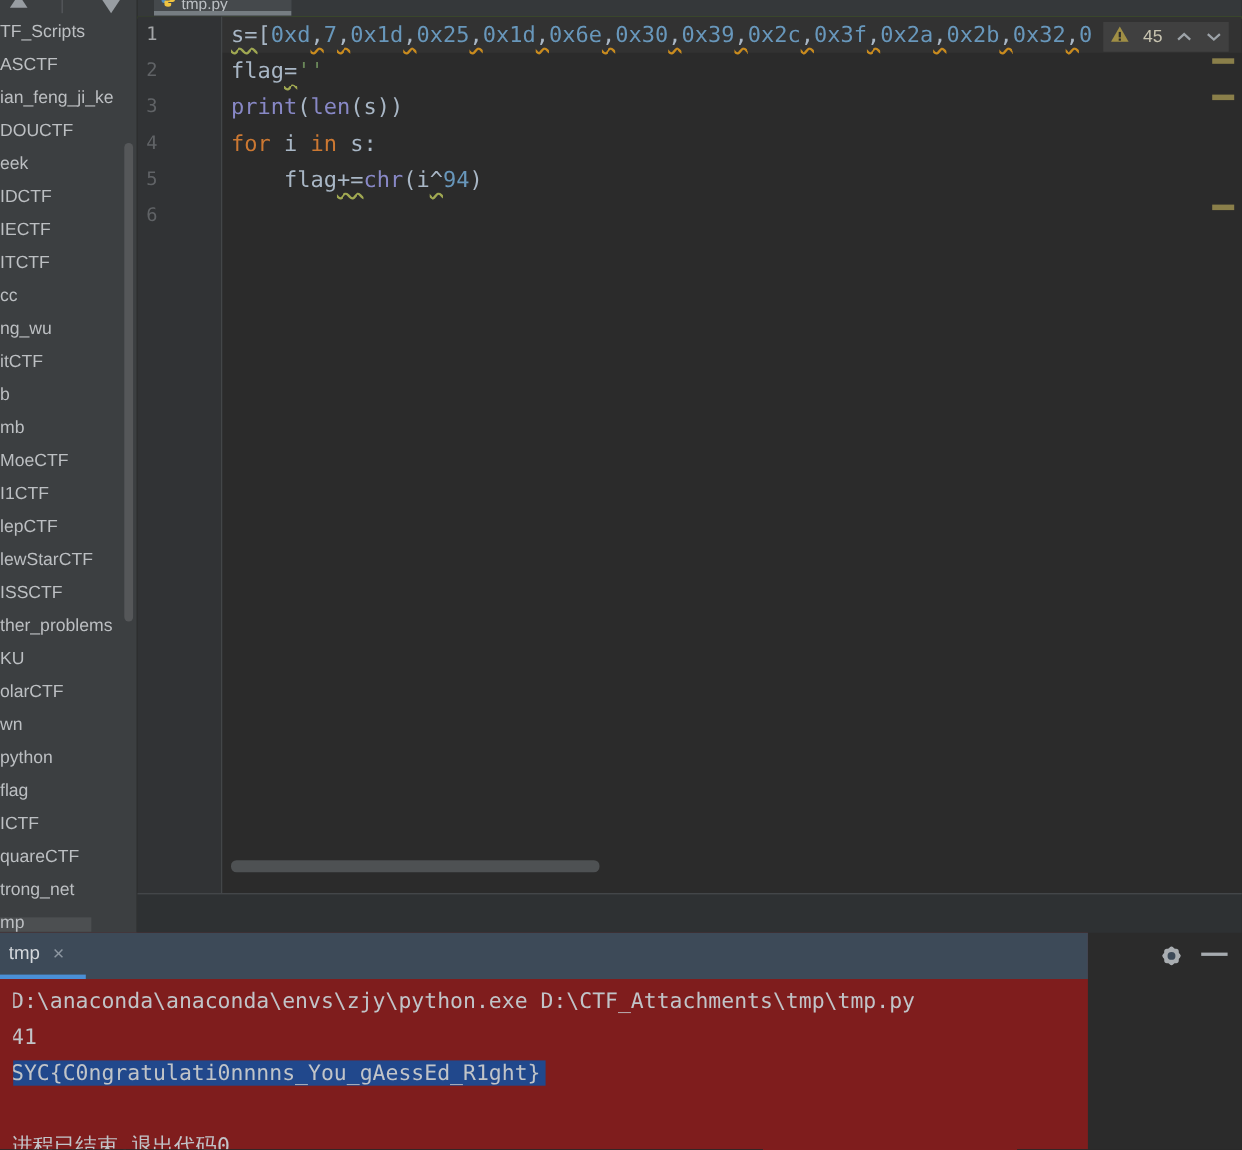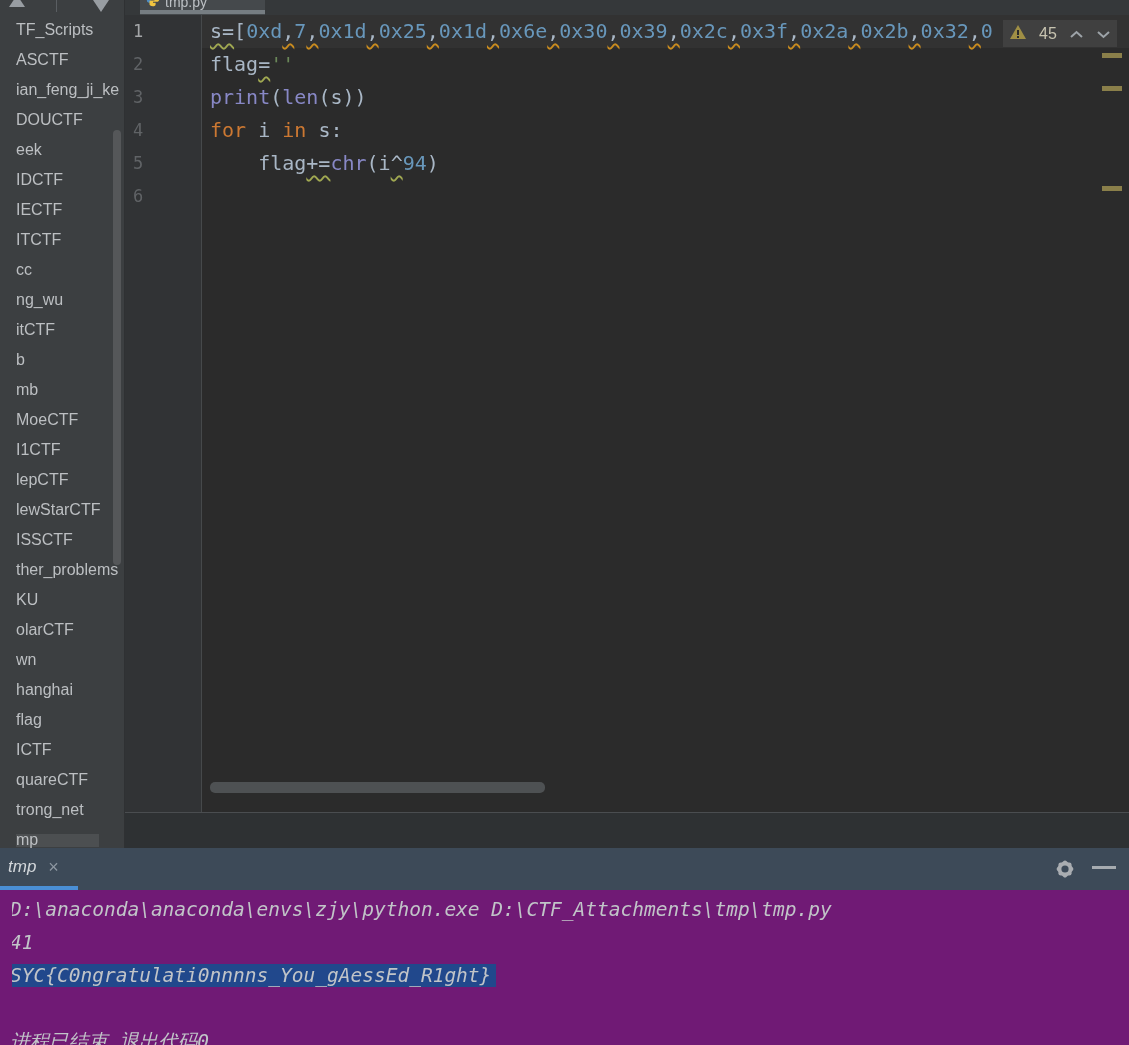--- a/index.html
+++ b/index.html
@@ -5,21 +5,21 @@
   html,body{margin:0;padding:0;background:#2b2b2b;}
   .app{position:relative;width:1129px;height:1045px;overflow:hidden;background:#2b2b2b;
        font-family:"Liberation Sans", sans-serif;}
 
   
   .sidebar{position:absolute;left:0;top:0;width:124px;height:848px;background:#3c3f41;overflow:hidden;border-right:1px solid #2f3133;}
   .sb-toolbar{position:absolute;left:0;top:0;width:124px;height:14px;}
   .nav-up{position:absolute;left:9px;top:-5px;width:0;height:0;border-left:8px solid transparent;border-right:8px solid transparent;border-bottom:12px solid #989da2;}
   .sb-divider{position:absolute;left:56px;top:0;width:1px;height:12px;background:#5a5e62;}
   .nav-down{position:absolute;left:93px;top:0;width:0;height:0;border-left:8px solid transparent;border-right:8px solid transparent;border-top:12px solid #989da2;}
-  .sb-list{position:absolute;left:0;top:15px;width:124px;padding-left:16px;}
+  .sb-list{position:absolute;left:0;top:15px;width:124px;}
   .sb-item{height:30px;line-height:30px;font-size:16px;color:#bcbfc2;white-space:nowrap;overflow:hidden;}
   .sb-item.sel{background:linear-gradient(#4c4f51,#4c4f51) 0 9px / 83px 13px no-repeat;}
   .sb-scroll{position:absolute;left:113px;top:130px;width:8px;height:435px;background:#595c5e;border-radius:4px;opacity:.85;}
 
   
   .editor{position:absolute;left:125px;top:0;width:1004px;height:812px;background:#2b2b2b;overflow:hidden;}
   .tabbar{position:absolute;left:0;top:0;width:100%;height:15px;background:#35383a;border-bottom:2px solid #4d7c0f;}
   .tab{position:absolute;left:15px;top:0;width:125px;height:15px;background:#45494c;overflow:hidden;}
   .tab-inner{position:absolute;left:6px;top:-7px;display:flex;align-items:center;gap:5px;}
   .tab-label{font-size:14px;color:#bcc0c4;}
@@ -34,21 +34,21 @@
   .wav-olive{text-decoration:underline wavy #a0a851;text-underline-offset:5px;text-decoration-skip-ink:none;}
   .wav-orange{text-decoration:underline wavy #c98b1e;text-underline-offset:5px;text-decoration-skip-ink:none;}
   .inspections{position:absolute;left:878px;top:20px;height:27px;display:flex;align-items:center;gap:12px;background:#404040;padding:0 6px;}
   .insp-count{font-size:16px;color:#c7c3b0;}
   .stripe{position:absolute;left:977px;width:20px;height:5px;background:#8a7f4a;}
   .hscroll{position:absolute;left:85px;top:782px;width:335px;height:11px;background:#4e5153;border-radius:5px;}
 
   .below-editor{position:absolute;left:125px;top:812px;width:1004px;height:36px;background:#2e3133;border-top:1px solid #4a4d50;box-sizing:border-box;}
 
   
-  .terminal{position:absolute;left:0;top:848px;width:1129px;height:197px;background:#701a75;font-style:italic;}
+  .terminal{position:absolute;left:0;top:848px;width:989px;height:197px;background:#7f1d1d;}
   .term-header{position:absolute;left:0;top:0;width:100%;height:42px;background:#3d4a58;}
   .term-tab{position:absolute;left:0;top:0;width:78px;height:42px;}
   .term-tab-label{position:absolute;left:8px;top:0;height:38px;line-height:38px;font-size:17px;color:#d3d7db;}
   .term-close{position:absolute;left:48px;top:0;height:38px;line-height:38px;font-size:18px;color:#8d97a1;}
   .term-underline{position:absolute;left:0;bottom:0;width:78px;height:4px;background:#4a8fd6;}
   .gear{position:absolute;left:1053px;top:9px;width:24px;height:24px;}
   .minimize{position:absolute;left:1092px;top:18px;width:24px;height:3px;background:#a6abb0;}
   .console{position:absolute;left:0;top:42px;right:0;bottom:0;overflow:hidden;padding-top:3px;margin-left:12px;}
   .line{height:33px;line-height:33px;white-space:pre;margin-left:-2px;position:relative;
         font-family:"DejaVu Sans Mono", monospace;font-size:19.5px;color:#c1c4c8;}
@@ -81,21 +81,21 @@
         <div class="sb-item">mb</div>
         <div class="sb-item">MoeCTF</div>
         <div class="sb-item">I1CTF</div>
         <div class="sb-item">lepCTF</div>
         <div class="sb-item">lewStarCTF</div>
         <div class="sb-item">ISSCTF</div>
         <div class="sb-item">ther_problems</div>
         <div class="sb-item">KU</div>
         <div class="sb-item">olarCTF</div>
         <div class="sb-item">wn</div>
-        <div class="sb-item">hanghai</div>
+        <div class="sb-item">python</div>
         <div class="sb-item">flag</div>
         <div class="sb-item">ICTF</div>
         <div class="sb-item">quareCTF</div>
         <div class="sb-item">trong_net</div>
         <div class="sb-item sel">mp</div>
       </div>
     <div class="sb-scroll"></div>
   </aside>
 
   <section class="editor">

